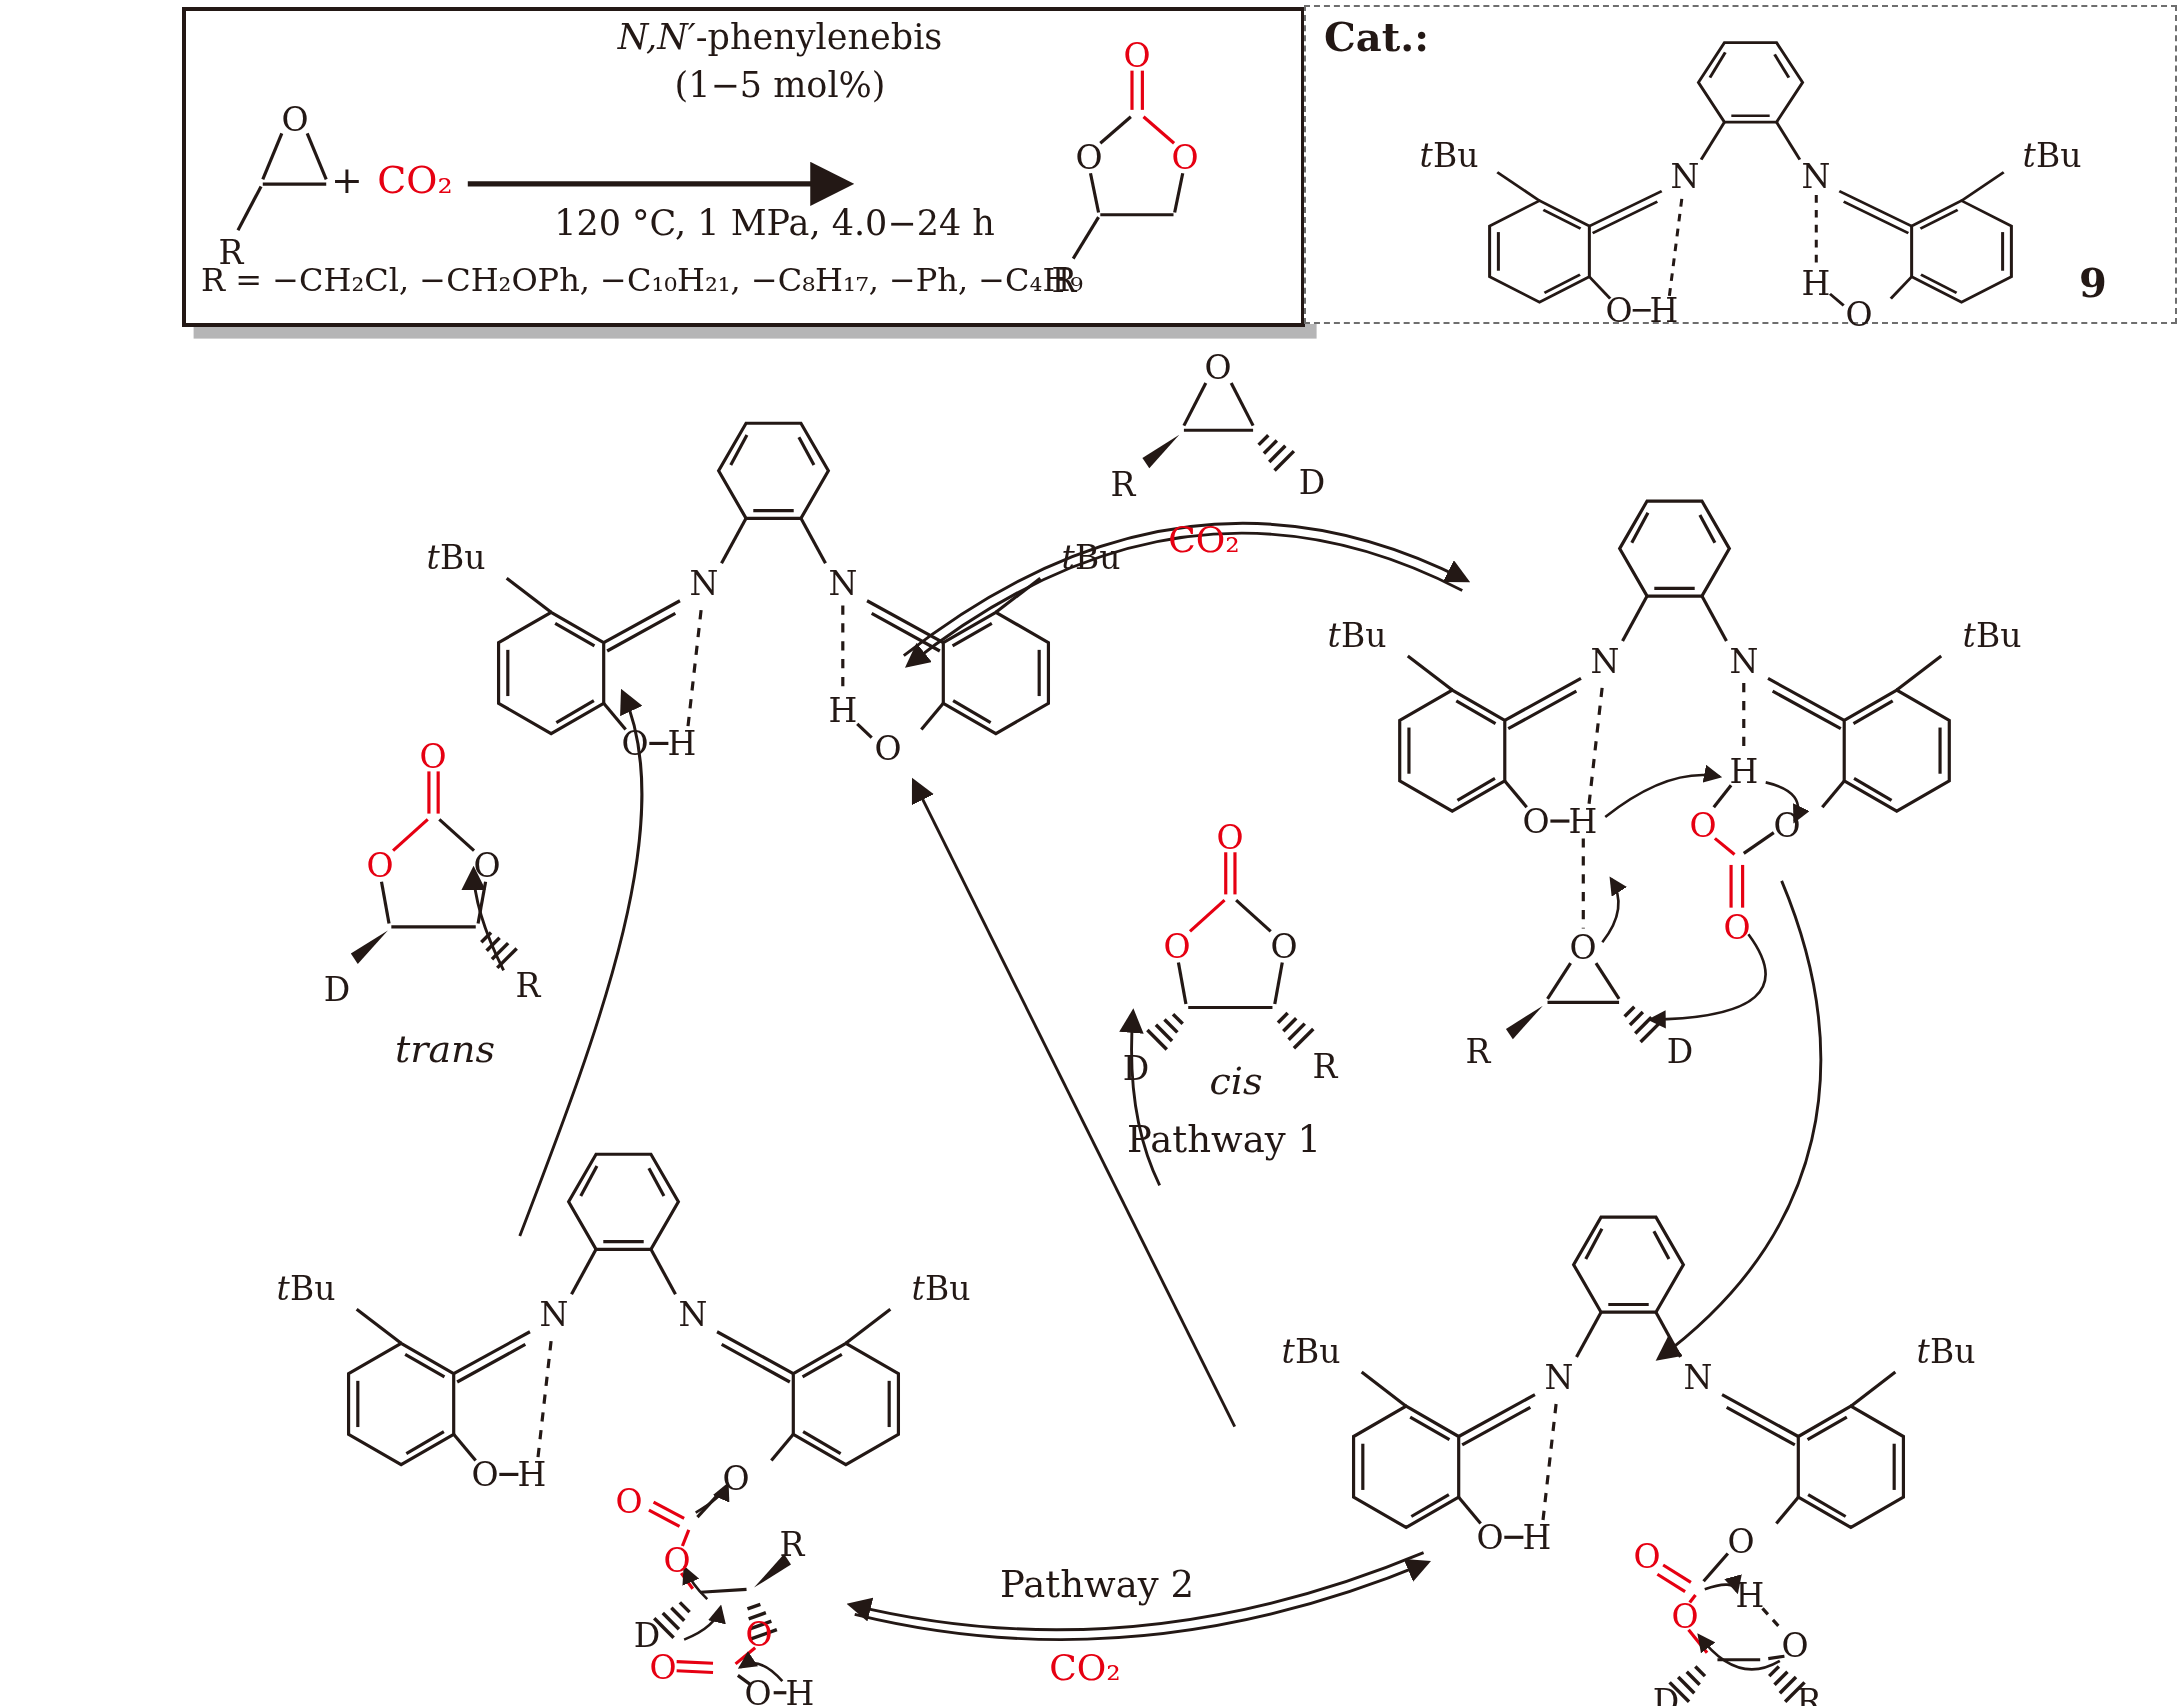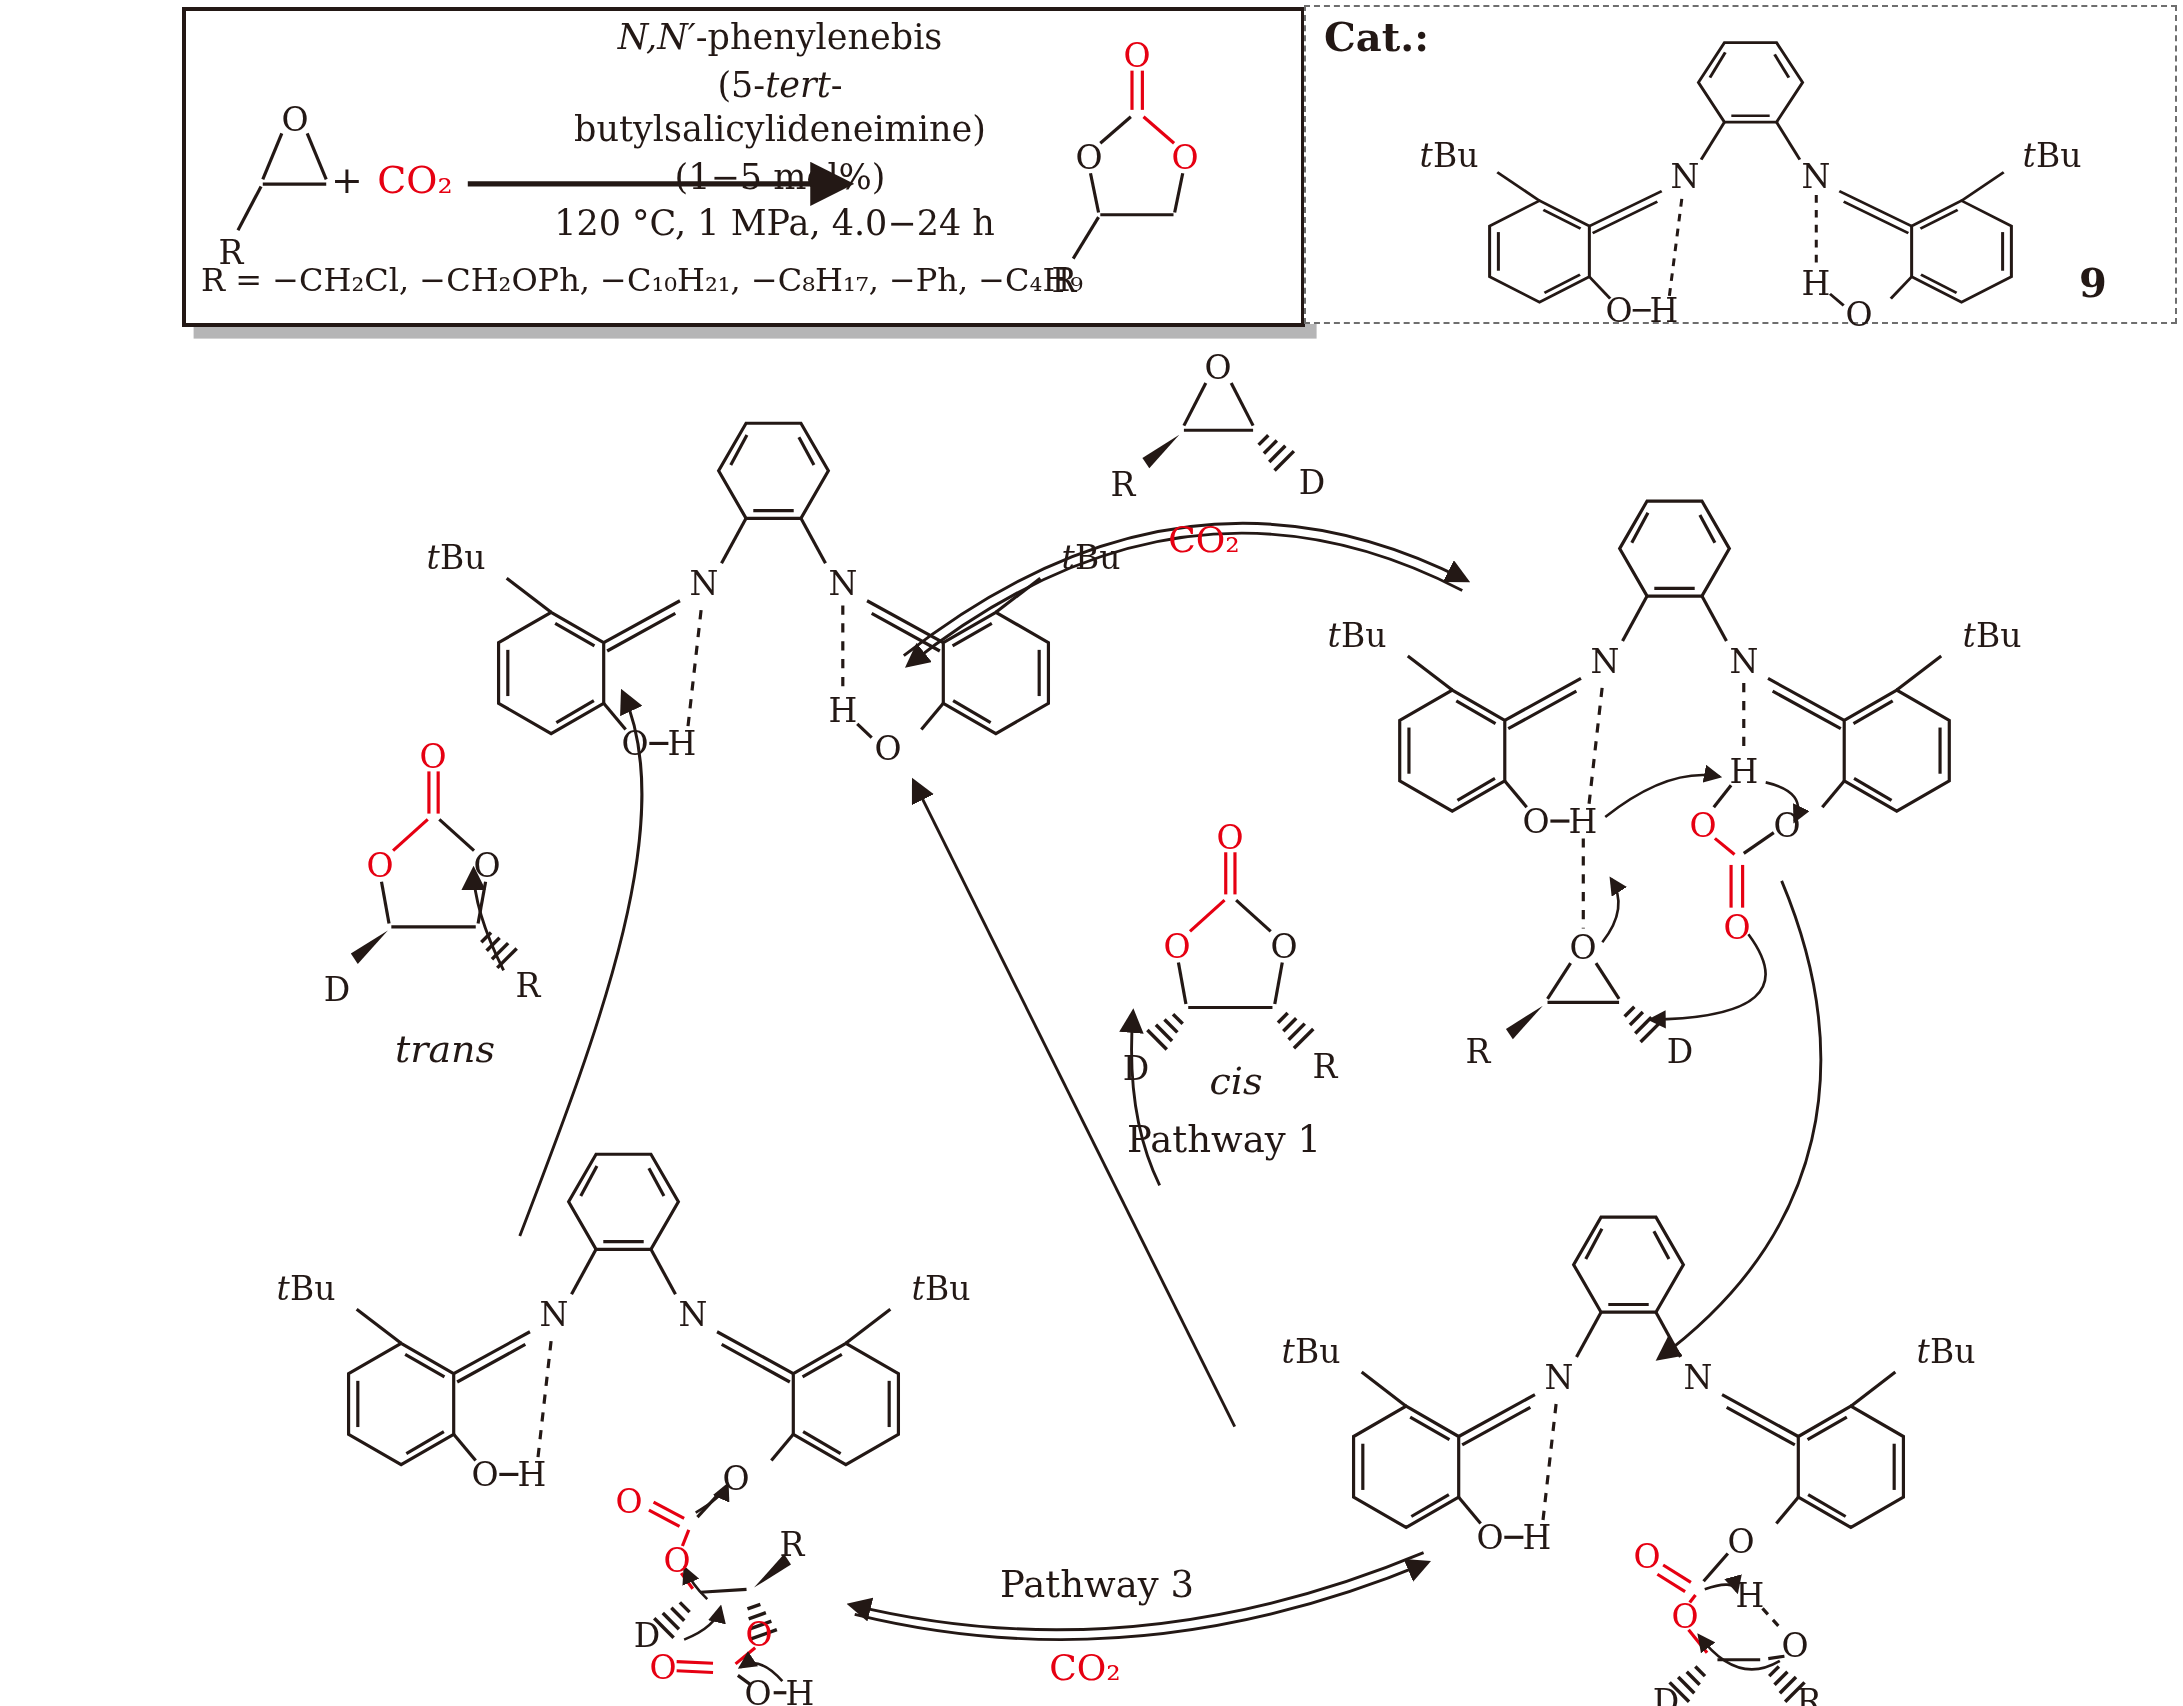--- a/index.html
+++ b/index.html
@@ -97,21 +97,20 @@
     </svg>
   <span class="atom" style="left: 87px; top: 32px;">O</span>
       <span class="atom" style="left: 23px; top: 165px;">R</span>
     </div>
 
   <span class="atom big" style="left:347px;top:180px">+</span>
   <span class="atom big red" style="left:415px;top:180px">CO₂</span>
 
   <div class="condblock">
     <span class="line"><span class="seg-i">N,N′</span><span>-phenylenebis</span></span>
-    <span class="line"><span>(5-</span><span class="seg-i">tert</span><span>-butylsalicylideneimine)</span></span>
     <span class="line"><span>(1−5 mol%)</span></span>
   </div>
 
   <svg style="position:absolute;left:0;top:0" width="2183" height="1707" viewBox="0 0 3780 2955">
     <line x1="810" y1="318" x2="1468" y2="318" stroke="#231815" stroke-width="9" marker-end="url(#ah)"></line>
   </svg>
 
   <div class="condbelow"><span>120 °C, 1 MPa, 4.0−24 h</span></div>
 
   <div class="struct" style="left:1034px;top:29px;width:196px;height:277px">
@@ -373,17 +372,17 @@
       <path d="M2138,2470 L1582,1352" marker-end="url(#ah)"></path>
 
       <path d="M2008,2052 Q1948,1930 1962,1752" marker-end="url(#ah)"></path>
 
       <path d="M3085,1525 C3215,1835 3165,2135 2872,2352" marker-end="url(#ah)"></path>
     </g>
   </svg>
 
   <span class="lbl co2" style="left:1204px;top:540px">CO₂</span>
   <span class="lbl pathway" style="left:1224px;top:1139px">Pathway 1</span>
-  <span class="lbl pathway" style="left:1097px;top:1584px">Pathway 3</span>
+  <span class="lbl pathway" style="left:1097px;top:1584px">Pathway 2</span>
   <span class="lbl co2" style="left:1085px;top:1668px">CO₂</span>
 
 </div>
 
 
 </body></html>

